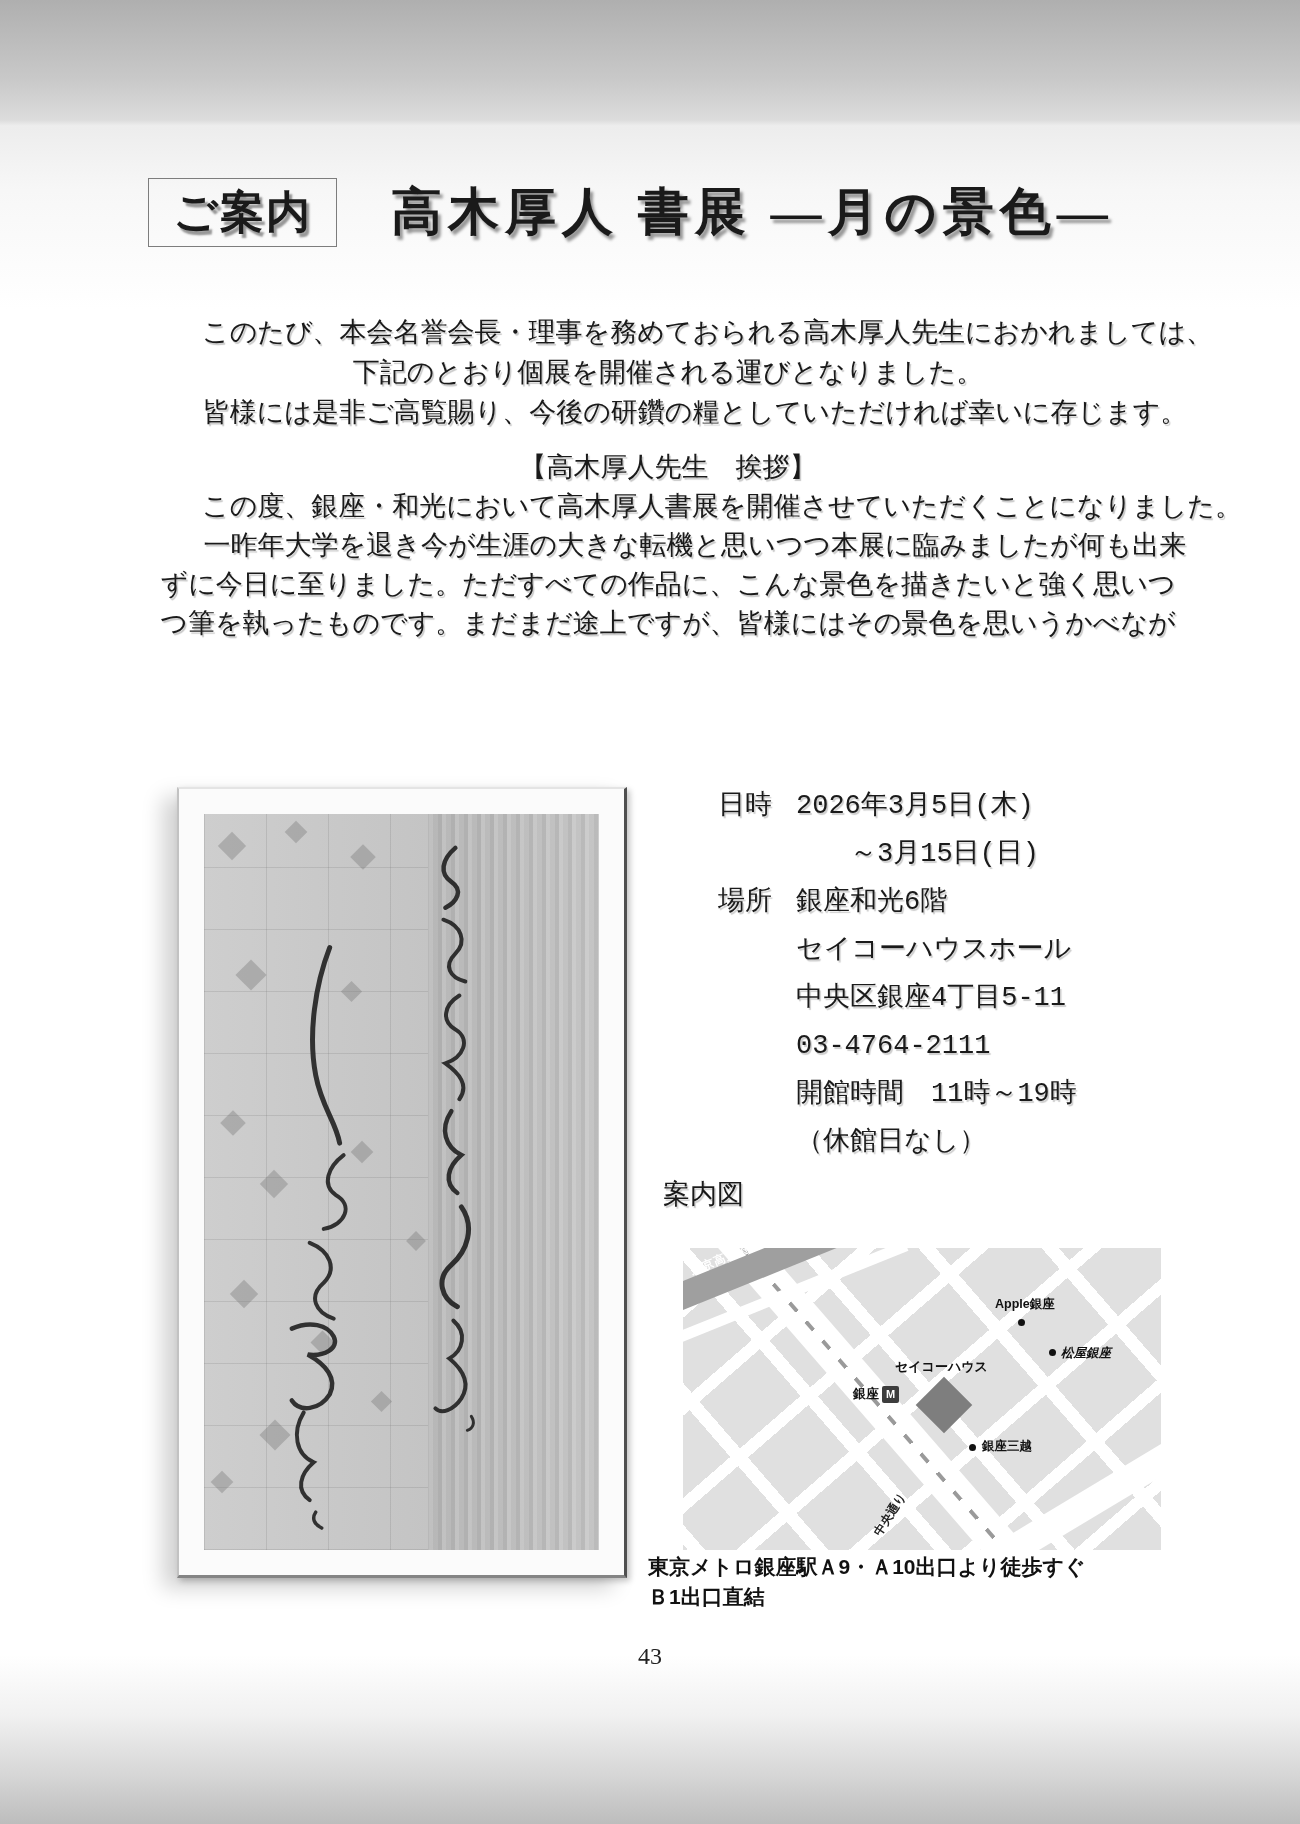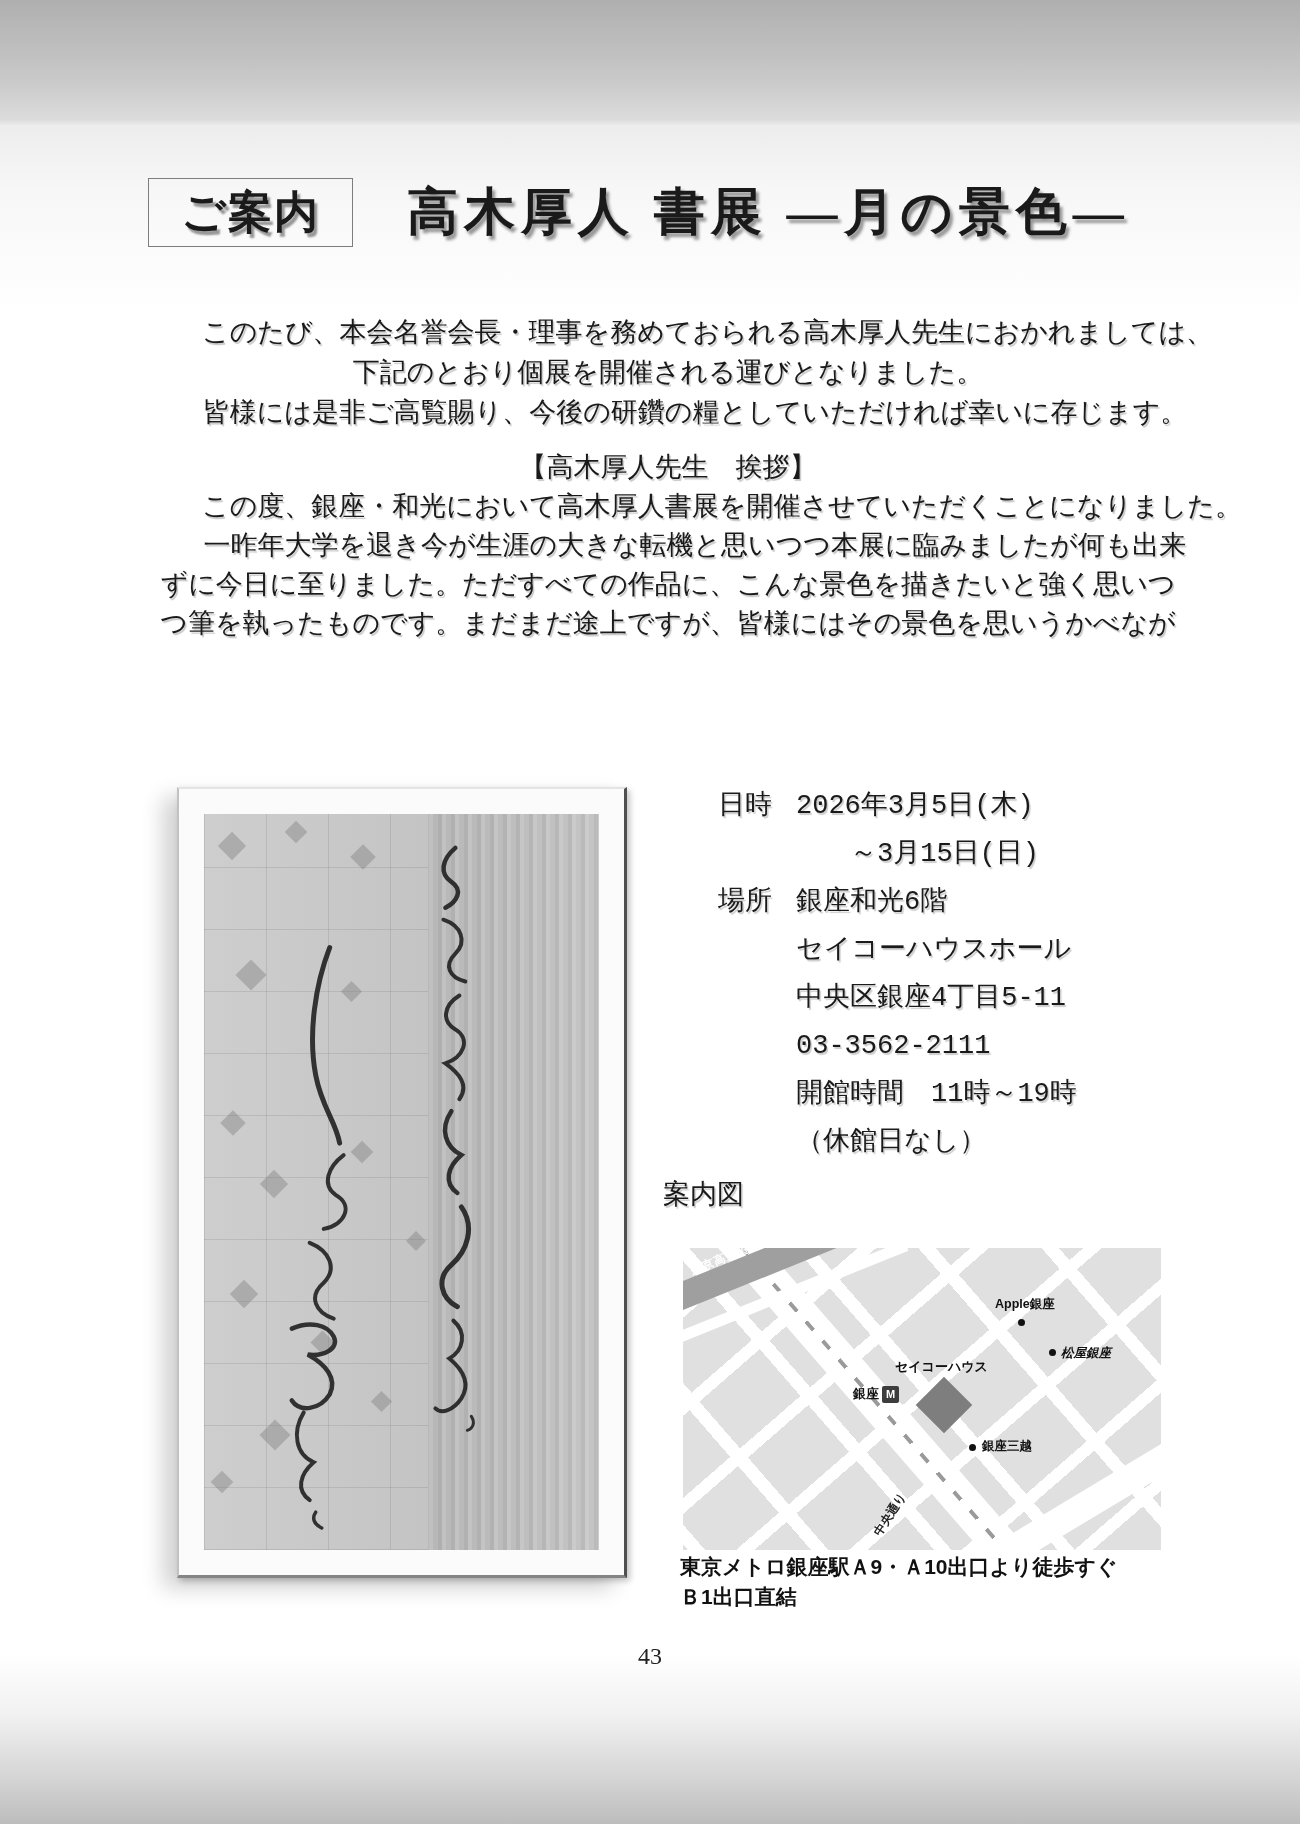--- a/index.html
+++ b/index.html
@@ -6,21 +6,21 @@
   .page{
     position:relative;width:1300px;height:1824px;margin:0 auto;overflow:hidden;
     font-family:"Liberation Serif","DejaVu Serif",serif;color:#1a1a1a;
     background:linear-gradient(to bottom,
       #afafaf 0px,#c9c9c9 80px,#dcdcdc 120px,#eeeeee 126px,#ededed 128px,
       #f7f7f7 190px,#ffffff 310px,#ffffff 1655px,#f1f1f1 1715px,#d6d6d6 1775px,#bdbdbd 1824px);
   }
   
   .title-row{position:absolute;left:148px;top:178px;display:flex;align-items:center;gap:54px;}
   .badge{
-    border:1.5px solid #7d7d7d;padding:4px 32px;font-size:44px;font-weight:bold;
+    border:1.5px solid #7d7d7d;padding:4px 24px;font-size:44px;font-weight:bold;
     letter-spacing:2px;text-shadow:3px 4px 2px rgba(0,0,0,0.40);
   }
   .title{
     margin:0;font-size:51px;font-weight:bold;letter-spacing:6px;white-space:nowrap;
     text-shadow:3px 4px 3px rgba(0,0,0,0.40);
   }
   
   .textblock{position:absolute;left:148px;width:1040px;font-size:27px;line-height:40px;
     text-shadow:1.5px 1.5px 1px rgba(0,0,0,0.22);text-align:center;}
   .intro{top:312px;}
@@ -79,21 +79,21 @@
   .map-building{position:absolute;left:241px;top:137px;width:40px;height:40px;background:#7e7e7e;
     transform:rotate(45deg);}
   .maplabel{position:absolute;font-size:12.5px;font-weight:bold;color:#111;white-space:nowrap;}
   .mapdot{position:absolute;width:7px;height:7px;border-radius:50%;background:#111;}
   .station{position:absolute;left:170px;top:137px;display:flex;align-items:center;gap:3px;}
   .station .stname{font-size:13px;font-weight:bold;color:#111;}
   .metro{width:17px;height:17px;background:#3d3d3d;border-radius:2px;color:#fff;
     font-size:11px;font-weight:bold;display:flex;align-items:center;justify-content:center;}
   .chuo{position:absolute;left:183px;top:258px;font-size:12px;font-weight:bold;color:#222;
     transform:rotate(-57deg);white-space:nowrap;}
-  .map-caption{position:absolute;left:680px;top:1552px;font-size:21px;line-height:30px;
+  .map-caption{position:absolute;left:648px;top:1552px;font-size:21px;line-height:30px;
     font-weight:bold;color:#111;font-family:"Liberation Sans","DejaVu Sans",sans-serif;}
   
   .pagenum{position:absolute;left:0;top:1643px;width:100%;text-align:center;font-size:24px;color:#222;}
 </style>
 </head>
 <body>
 
 <div class="page">
 
   <div class="title-row">
@@ -152,21 +152,21 @@
       </svg>
     </div>
   </div>
 
   <div class="details">
     <div class="drow"><span class="dlabel">日時</span><span class="dvalue">2026年3月5日(木)</span></div>
     <div class="drow"><span class="dlabel"></span><span class="dvalue">　　～3月15日(日)</span></div>
     <div class="drow"><span class="dlabel">場所</span><span class="dvalue">銀座和光6階</span></div>
     <div class="drow"><span class="dlabel"></span><span class="dvalue">セイコーハウスホール</span></div>
     <div class="drow"><span class="dlabel"></span><span class="dvalue">中央区銀座4丁目5-11</span></div>
-    <div class="drow"><span class="dlabel"></span><span class="dvalue">03-3562-2111</span></div>
+    <div class="drow"><span class="dlabel"></span><span class="dvalue">03-4764-2111</span></div>
     <div class="drow"><span class="dlabel"></span><span class="dvalue">開館時間　11時～19時</span></div>
     <div class="drow"><span class="dlabel"></span><span class="dvalue">（休館日なし）</span></div>
   </div>
 
   <div class="map-title">案内図</div>
 
   <div class="map">
     <div class="map-blocks"></div>
     <div class="map-mainroad">
       <div class="map-dash"></div>

